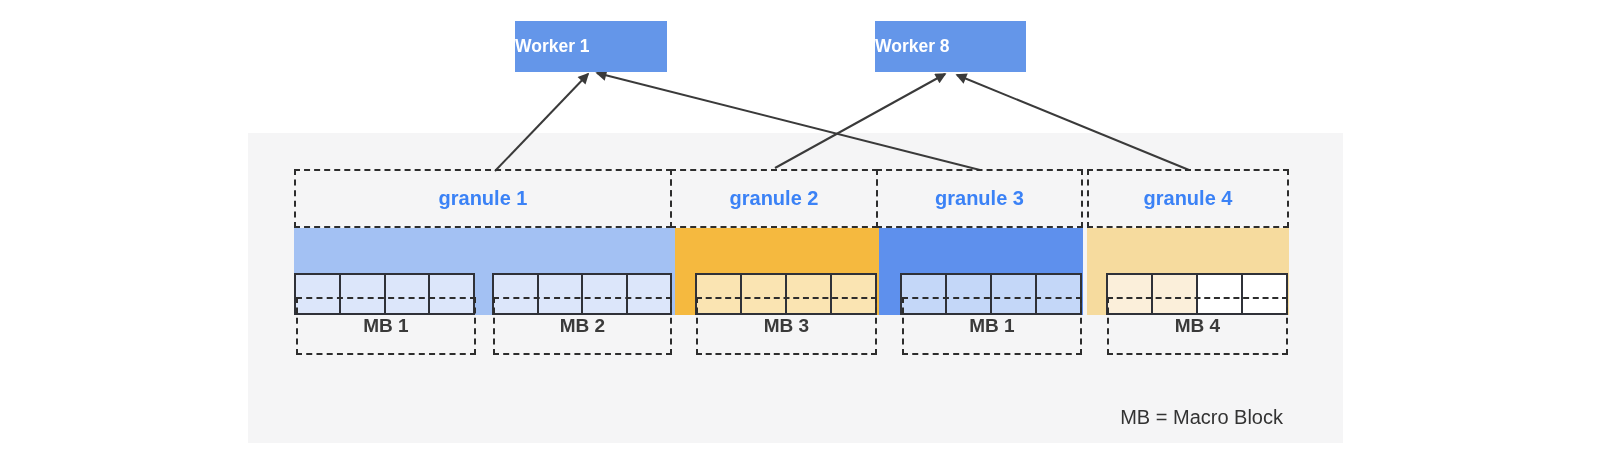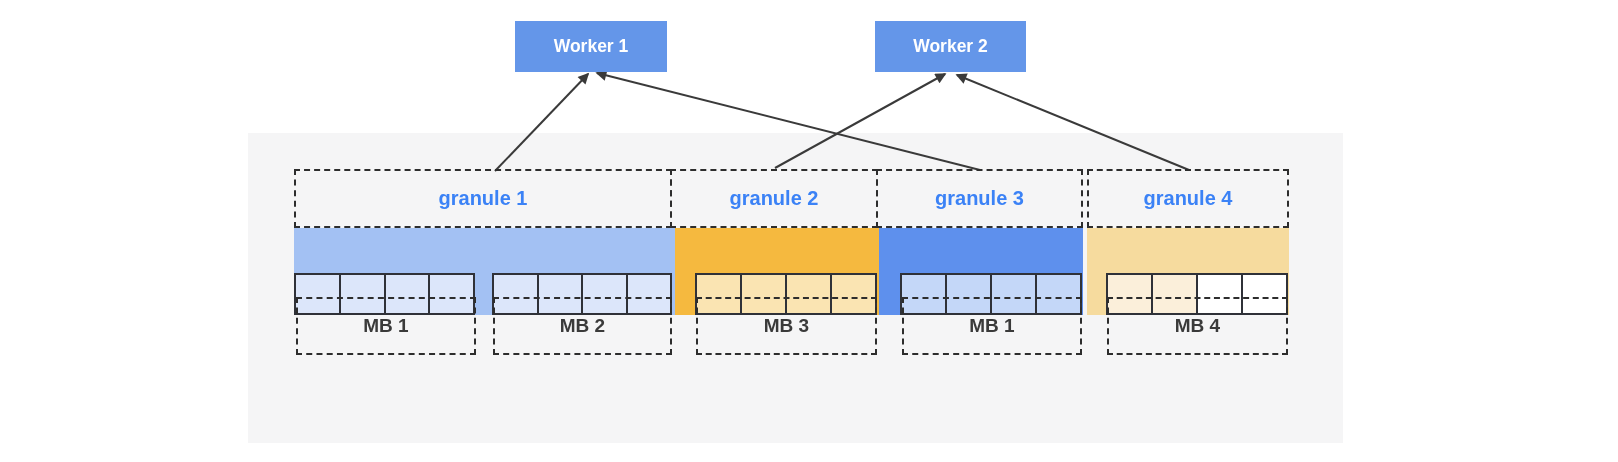--- a/index.html
+++ b/index.html
@@ -24,21 +24,21 @@
     width: 1618px; height: 462px;
     pointer-events: none;
   }
   .worker {
     position: absolute;
     top: 21px; height: 51px;
     background: #6496e9;
     color: #ffffff;
     font-size: 17.5px;
     font-weight: 700;
-    display: flex; align-items: center; justify-content: center;
+    display: flex; align-items: center; 
   }
   .worker.w1 { left: 515px; width: 152px; }
   .worker.w2 { left: 875px; width: 151px; }
   .granule-box {
     position: absolute;
     top: 169px; height: 59px;
     border: 2px dashed #2d2d2d;
     display: flex; align-items: center; justify-content: center;
     color: #3b82f6;
     font-size: 20px;
@@ -124,21 +124,21 @@
     <line x1="495" y1="171" x2="588" y2="74" stroke="#3a3a3a" stroke-width="2" marker-end="url(#ah)"></line>
     <line x1="980" y1="170" x2="597" y2="73" stroke="#3a3a3a" stroke-width="2" marker-end="url(#ah)"></line>
     <line x1="775" y1="168" x2="945" y2="74" stroke="#3a3a3a" stroke-width="2" marker-end="url(#ah)"></line>
     <line x1="1189" y1="170" x2="957" y2="75" stroke="#3a3a3a" stroke-width="2" marker-end="url(#ah)"></line>
   </svg>
 
   <div class="worker w1">
     <span>Worker 1</span>
   </div>
   <div class="worker w2">
-    <span>Worker 2</span>
+    <span>Worker 8</span>
   </div>
 
   <div class="granule-box g1">
     <span>granule 1</span>
   </div>
   <div class="granule-box g2">
     <span>granule 2</span>
   </div>
   <div class="granule-box g3">
     <span>granule 3</span>
@@ -192,14 +192,15 @@
   <div class="mb-box mb3">
     <span>MB 3</span>
   </div>
   <div class="mb-box mb4">
     <span>MB 1</span>
   </div>
   <div class="mb-box mb5">
     <span>MB 4</span>
   </div>
 
+  <div class="legend-label">MB = Macro Block</div>
 
 </div>
 
 </body></html>

